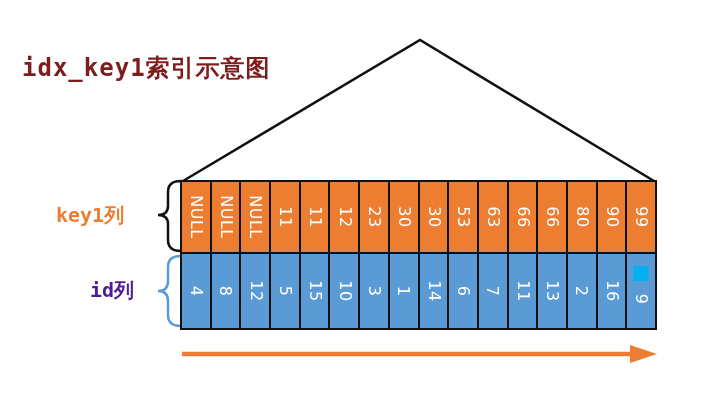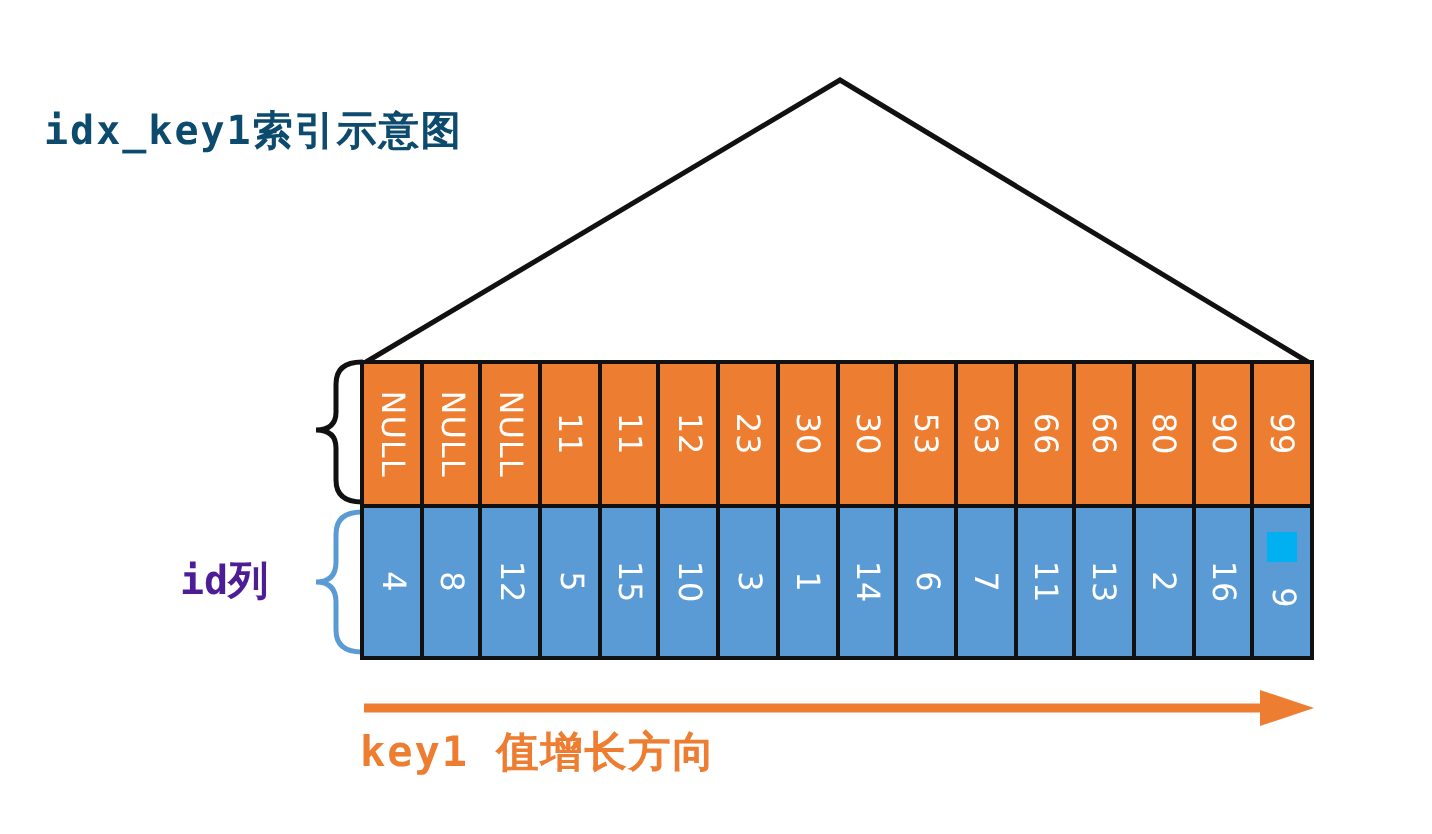--- a/index.html
+++ b/index.html
@@ -3,21 +3,21 @@
 <meta charset="utf-8">
 <style>
   html,body { margin:0; padding:0; background:#ffffff; }
   .canvas {
     position:relative; width:716px; height:417px; background:#ffffff;
     font-family:"DejaVu Sans", "Liberation Sans", sans-serif; overflow:hidden;
   }
   .title {
     position:absolute; left:22px; top:52px;
     font-family:"DejaVu Sans Mono", monospace, sans-serif;
-    font-size:20px; font-weight:bold; color:#0c4a6e; letter-spacing:1px;
+    font-size:24px; font-weight:bold; color:#7f1d1d; letter-spacing:1px;
     white-space:nowrap;
   }
   .svg-overlay { position:absolute; left:0; top:0; pointer-events:none; }
   .row {
     position:absolute; left:180px; width:477px; display:flex;
     border:2px solid #111; box-sizing:border-box;
   }
   .row-key1 { top:180px; height:74px; background:#ED7D31; }
   .row-id   { top:252px; height:78px; background:#5B9BD5; }
   .cell {
@@ -58,20 +58,21 @@
     <polyline points="183,181 420,40 654,181" fill="none" stroke="#111" stroke-width="2.5"></polyline>
 
     <path d="M181,181 Q168,181 168,192 L168,206 Q168,215 158,215 Q168,215 168,224 L168,240 Q168,251 181,251" fill="none" stroke="#111" stroke-width="2.5" stroke-linecap="round"></path>
 
     <path d="M181,256 Q168,256 168,267 L168,281 Q168,291 158,291 Q168,291 168,301 L168,315 Q168,326 181,326" fill="none" stroke="#5B9BD5" stroke-width="2.5" stroke-linecap="round"></path>
 
     <line x1="182" y1="354" x2="632" y2="354" stroke="#ED7D31" stroke-width="4.5"></line>
     <polygon points="630,345 657,354 630,363" fill="#ED7D31"></polygon>
   </svg>
 
+  <div class="side-label label-key1">key1列</div>
   <div class="side-label label-id">id列</div>
 
   <div class="row row-key1">
     <div class="cell">
         <span class="vtext">NULL</span>
       </div>
     <div class="cell">
         <span class="vtext">NULL</span>
       </div>
     <div class="cell">
@@ -163,15 +164,14 @@
       </div>
     <div class="cell">
         <span class="vtext">16</span>
       </div>
     <div class="cell cell-hl">
       <span class="hl-square"></span>
       <span class="vtext">9</span>
     </div>
   </div>
 
-  <div class="arrow-label">key1 值增长方向</div>
 
 </div>
 
 </body></html>

